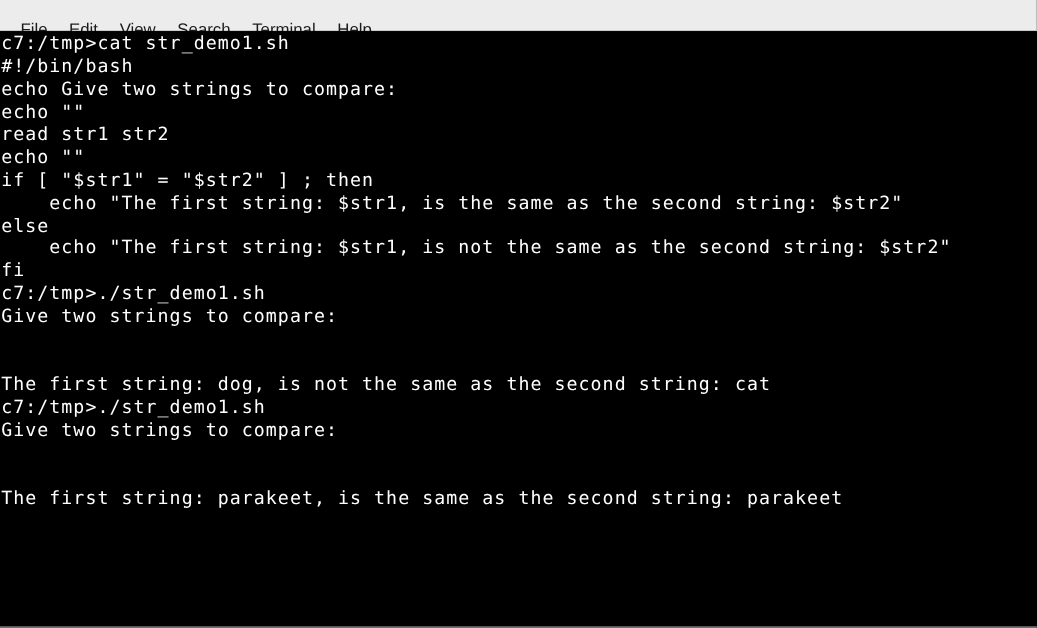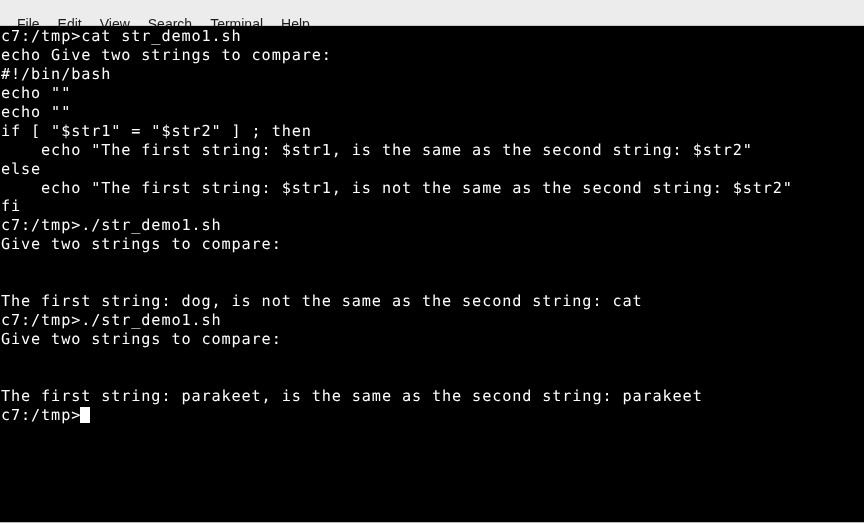--- a/index.html
+++ b/index.html
@@ -112,39 +112,39 @@
       <div class="menu-item">Edit</div>
       <div class="menu-item">View</div>
       <div class="menu-item">Search</div>
       <div class="menu-item">Terminal</div>
       <div class="menu-item">Help</div>
     </div>
 
   <div class="term-wrap">
     <div class="screen" id="screen">
         <div class="line">c7:/tmp&gt;cat str_demo1.sh</div>
+        <div class="line">#!/bin/bash</div>
         <div class="line">echo Give two strings to compare:</div>
-        <div class="line">#!/bin/bash</div>
         <div class="line">echo ""</div>
+        <div class="line">read str1 str2</div>
         <div class="line">echo ""</div>
         <div class="line">if [ "$str1" = "$str2" ] ; then</div>
         <div class="line">    echo "The first string: $str1, is the same as the second string: $str2"</div>
         <div class="line">else</div>
         <div class="line">    echo "The first string: $str1, is not the same as the second string: $str2"</div>
         <div class="line">fi</div>
         <div class="line">c7:/tmp&gt;./str_demo1.sh</div>
         <div class="line">Give two strings to compare:</div>
         <div class="line blank"></div>
         <div class="line blank"></div>
         <div class="line">The first string: dog, is not the same as the second string: cat</div>
         <div class="line">c7:/tmp&gt;./str_demo1.sh</div>
         <div class="line">Give two strings to compare:</div>
         <div class="line blank"></div>
         <div class="line blank"></div>
         <div class="line">The first string: parakeet, is the same as the second string: parakeet</div>
-        <div class="line cursor-line"><span>c7:/tmp&gt;</span><span class="cursor-block"></span></div>
       </div>
     <div class="scrollbar" style="background: rgb(220, 220, 220);">
       <div class="scroll-thumb" id="thumb" style="top: 72%; height: 28%; background: rgb(173, 173, 173);"></div>
     </div>
   </div>
 
 </div>
 
 </body></html>

